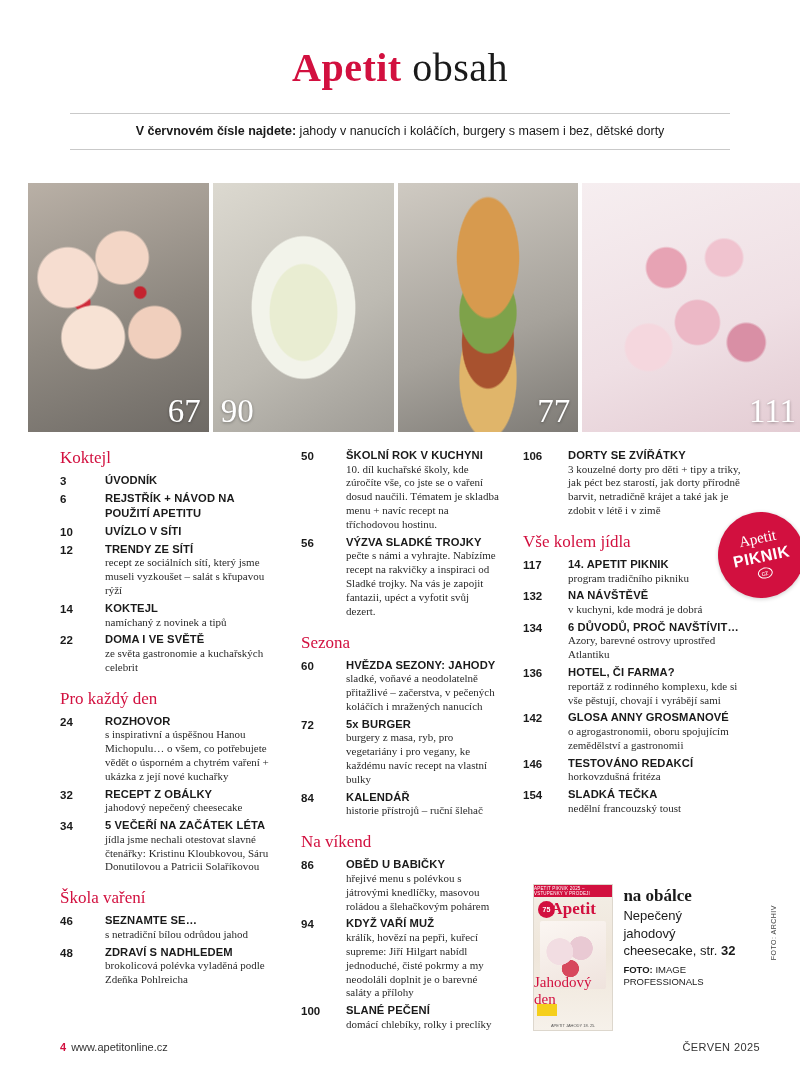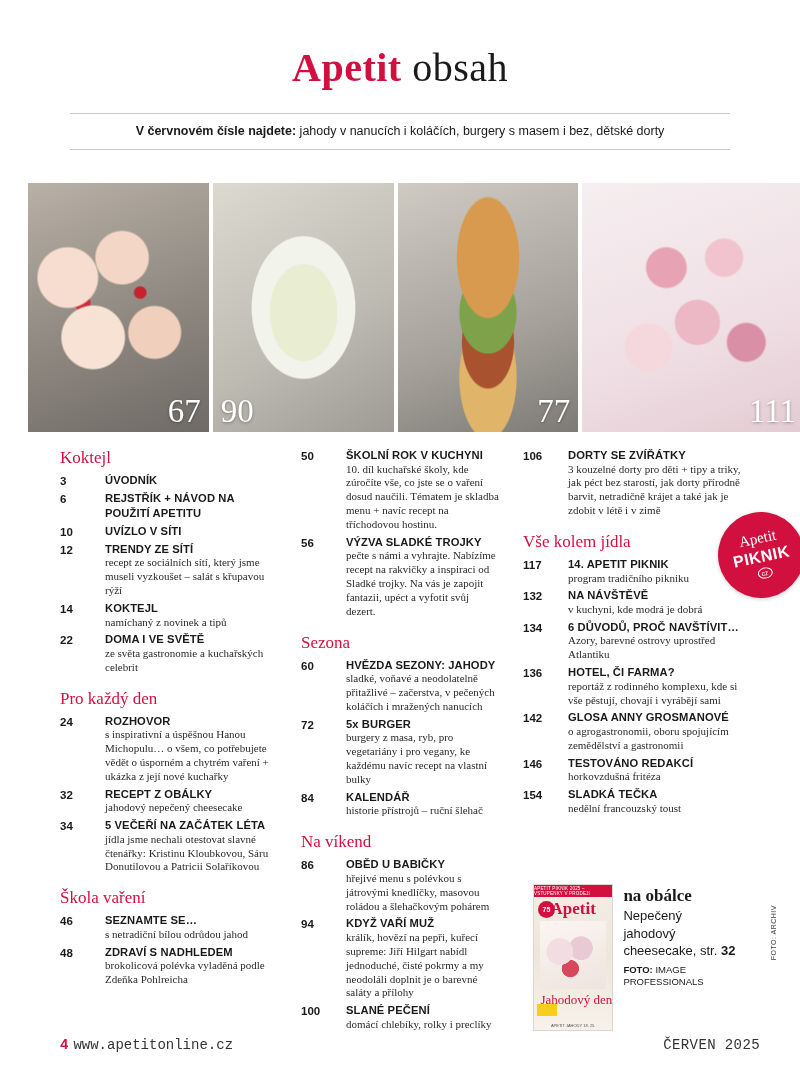--- a/index.html
+++ b/index.html
@@ -188,22 +188,22 @@
   .mini-cover .mc-photo{
     position:absolute;top:36px;left:6px;right:6px;height:68px;
     background:
       radial-gradient(circle at 30% 45%, #f2dde2 0 22%, transparent 23%),
       radial-gradient(circle at 62% 40%, #e9c9d3 0 20%, transparent 21%),
       radial-gradient(circle at 46% 70%, #d7485d 0 14%, transparent 15%),
       linear-gradient(160deg,#fbf6f2,#efe3dd);
     border-radius:2px;
   }
   .mini-cover .mc-cap{
-    position:absolute;bottom:22px;left:0;right:0;text-align:right;
-    font-family:"Liberation Serif", serif;font-size:13px;color:#d2103f;
+    position:absolute;bottom:22px;left:0;right:0;text-align:left;
+    font-family:"Liberation Serif", serif;font-size:15px;color:#d2103f;
   }
   .mini-cover .mc-foot{
     position:absolute;bottom:2px;left:0;right:0;text-align:center;
     font-size:4px;color:#555;
   }
   .mini-cover .mc-yellow{
     position:absolute;bottom:14px;left:3px;width:20px;height:12px;background:#f5cf1c;
   }
   .coverinfo{flex:1 1 auto;padding-top:2px;}
   .coverinfo .ci-title{
@@ -225,22 +225,21 @@
     transform:rotate(180deg);
   }
 
   
   .footer{
     position:absolute;
     left:60px;right:40px;bottom:26px;
     display:flex;
     align-items:center;
     justify-content:space-between;
-    font-size:14px;
-    font-family:Liberation Mono, monospace;
+    font-size:11px;
   }
   .footer .left{color:#d2103f;font-weight:700;}
   .footer .left .url{color:#333;font-weight:400;margin-left:5px;}
   .footer .right{color:#333;letter-spacing:.4px;}
 </style>
 </head>
 <body>
 
 <div class="page">
 

